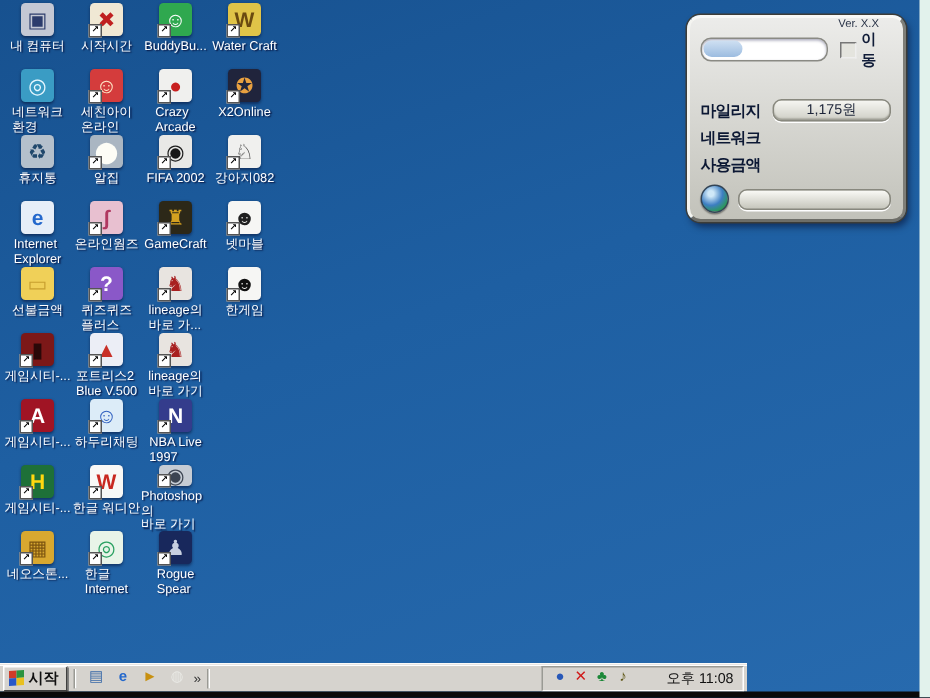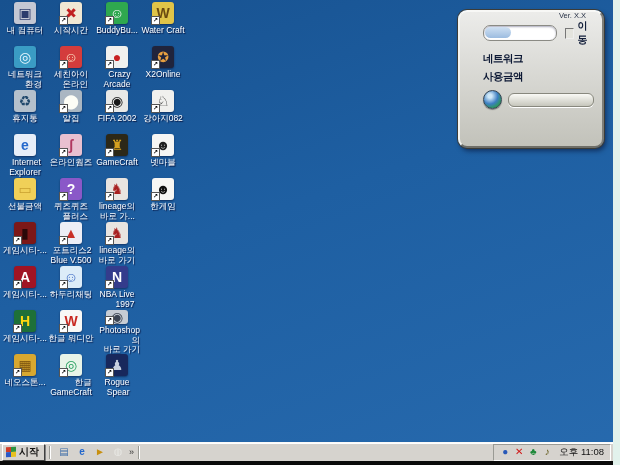--- a/index.html
+++ b/index.html
@@ -12,31 +12,31 @@
 
   
   .icon-grid{position:absolute;left:2px;top:2px;width:186px;}
   .drow{display:flex;}
   .dcell{width:46px;height:44px;display:flex;flex-direction:column;align-items:center;cursor:default;}
   .dico{width:22px;height:22px;border-radius:3px;position:relative;display:flex;align-items:center;
         justify-content:center;font-size:14px;font-weight:bold;line-height:1;
         box-shadow:0 1px 2px rgba(0,0,30,.45);}
   .dico .arrow{position:absolute;left:-1px;bottom:-1px;width:7px;height:7px;background:#fff;
         border:1px solid #555;font-size:6px;line-height:6px;color:#000;text-align:center;font-weight:bold;}
-  .dlabel{margin-top:2px;font-size:8.5px;line-height:1.12;color:#fff;text-align:right;
+  .dlabel{margin-top:2px;font-size:8.5px;line-height:1.12;color:#fff;text-align:left;
         white-space:pre-line;text-shadow:1px 1px 1px rgba(0,0,40,.8);max-width:46px;}
 
   
   .panel{position:absolute;left:458px;top:10px;width:146px;height:138px;border-radius:9px;
          background:linear-gradient(180deg,#ececea,#c2c2ba);
          border:2px solid;border-color:#f8f8f6 #7e7e78 #6e6e68 #f4f4f0;
          box-shadow:0 0 0 1px #3c3c38,2px 3px 5px rgba(0,0,30,.5);box-sizing:border-box;
-         padding:7px 8px 6px 23px;z-index:40;}
+         padding:7px 8px 6px 7px;z-index:40;}
   .pver{position:absolute;right:16px;top:-1px;font-size:7.5px;color:#2a3448;z-index:41;}
-  .ptop{display:flex;align-items:center;margin-bottom:5px;}
+  .ptop{display:flex;align-items:center;margin-bottom:19px;}
   .pcombo{width:84px;height:14px;border-radius:7px;background:#fff;border:1px solid #8a8a84;
           box-shadow:inset 0 1px 2px #aab;position:relative;overflow:hidden;}
   .pcombo .sel{position:absolute;left:1px;top:1px;width:26px;height:11px;border-radius:6px;
           background:linear-gradient(180deg,#cfe0f2,#9cbce0);}
   .pcheck{margin-left:8px;display:flex;align-items:center;}
   .pcheck .box{width:9px;height:9px;background:#e4e4de;border:1px solid;border-color:#777 #eee #eee #777;}
   .pcheck .cl{margin-left:3px;font-size:10px;font-weight:bold;color:#101c38;}
   .prow{display:flex;align-items:center;margin-bottom:4px;}
   .plab{width:46px;font-size:10.5px;font-weight:bold;color:#0c1834;letter-spacing:-0.5px;}
   .pfield{width:78px;height:13px;border-radius:6px;margin-left:2px;
@@ -46,41 +46,41 @@
           font-size:9.5px;color:#1c2438;}
   .pbot{display:flex;align-items:center;margin-top:6px;}
   .globe{width:17px;height:17px;border-radius:50%;
          background:radial-gradient(circle at 35% 30%,#cfe8f8 12%,#3d7ec2 48%,#2a9a52 78%,#184a7a);
          border:1px solid #345;box-shadow:0 1px 1px rgba(0,0,0,.4);}
   .pbtn{flex:1;height:12px;margin-left:6px;border-radius:6px;
         background:linear-gradient(180deg,#fafaf6,#c6c6bc);
         border:1px solid #88887e;box-shadow:0 1px 0 #fff;}
 
   
-  .taskbar{position:absolute;left:0;bottom:4px;width:613px;height:19px;background:#d6d3ce;
+  .taskbar{position:absolute;left:0;bottom:4px;width:498px;height:19px;background:#d6d3ce;
            border-top:1px solid #fbfaf8;box-shadow:inset 0 1px 0 #fff;z-index:50;
            display:flex;align-items:center;padding:0 2px;box-sizing:border-box;}
   .startbtn{height:15px;padding:0 5px 0 3px;display:flex;align-items:center;background:#d6d3ce;
            border:1px solid;border-color:#fff #404040 #404040 #fff;box-shadow:1px 1px 0 #808080;
            cursor:pointer;}
   .flag{width:10px;height:10px;display:grid;grid-template-columns:5px 5px;grid-template-rows:5px 5px;
         transform:skewY(-4deg);margin-right:3px;}
   .flag i{display:block;}
   .startbtn .st{font-size:10px;font-weight:bold;color:#111;}
   .tsep{width:1px;height:13px;background:#9a9a94;border-right:1px solid #fff;margin:0 4px;}
   .ql{display:flex;align-items:center;}
   .qli{width:14px;height:14px;margin:0 2px;display:flex;align-items:center;justify-content:center;
        font-size:10px;font-weight:bold;cursor:pointer;line-height:1;}
   .qmore{font-size:9px;color:#333;margin-left:2px;cursor:pointer;}
   .tspace{flex:1;}
   .tray{height:15px;border:1px solid;border-color:#9a9a94 #fff #fff #9a9a94;display:flex;
         align-items:center;padding:0 6px 0 4px;}
   .tri{width:12px;height:12px;margin:0 1px;display:flex;align-items:center;justify-content:center;
        font-size:10px;font-weight:bold;cursor:pointer;line-height:1;}
-  .clock{font-size:9.5px;color:#111;margin-left:5px;white-space:nowrap;}
+  .clock{font-size:9.5px;color:#111;margin-left:22px;white-space:nowrap;}
 </style>
 </head>
 <body>
 
 <div class="screen">
 
   <div class="icon-grid" id="icon-grid">
       <div class="drow">
         <div class="dcell">
           <div class="dico" style="background: rgb(196, 200, 212); color: rgb(44, 60, 108);">▣</div>
@@ -224,21 +224,21 @@
         </div>
       </div>
       <div class="drow">
         <div class="dcell">
           <div class="dico" style="background: rgb(216, 168, 48); color: rgb(124, 84, 16);">▦<span class="arrow">↗</span></div>
           <div class="dlabel">네오스톤...</div>
         </div>
         <div class="dcell">
           <div class="dico" style="background: rgb(232, 244, 232); color: rgb(40, 160, 96);">◎<span class="arrow">↗</span></div>
           <div class="dlabel">한글
-GameCraft</div>
+Internet</div>
         </div>
         <div class="dcell">
           <div class="dico" style="background: rgb(24, 40, 92); color: rgb(200, 208, 224);">♟<span class="arrow">↗</span></div>
           <div class="dlabel">Rogue
 Spear</div>
         </div>
       </div>
     </div>
 
   <div class="panel">
@@ -246,20 +246,24 @@
     <div class="ptop">
       <div class="pcombo">
           <div class="sel"></div>
         </div>
       <div class="pcheck">
         <span class="box"></span>
         <span class="cl">이동</span>
       </div>
     </div>
     <div id="panel-rows">
+        <div class="prow">
+          <span class="plab">마일리지</span>
+          <span class="pfield">1,175원</span>
+        </div>
         <div class="prow">
           <span class="plab">네트워크</span>
         </div>
         <div class="prow">
           <span class="plab">사용금액</span>
         </div>
       </div>
     <div class="pbot">
       <span class="globe"></span>
       <span class="pbtn"></span>

